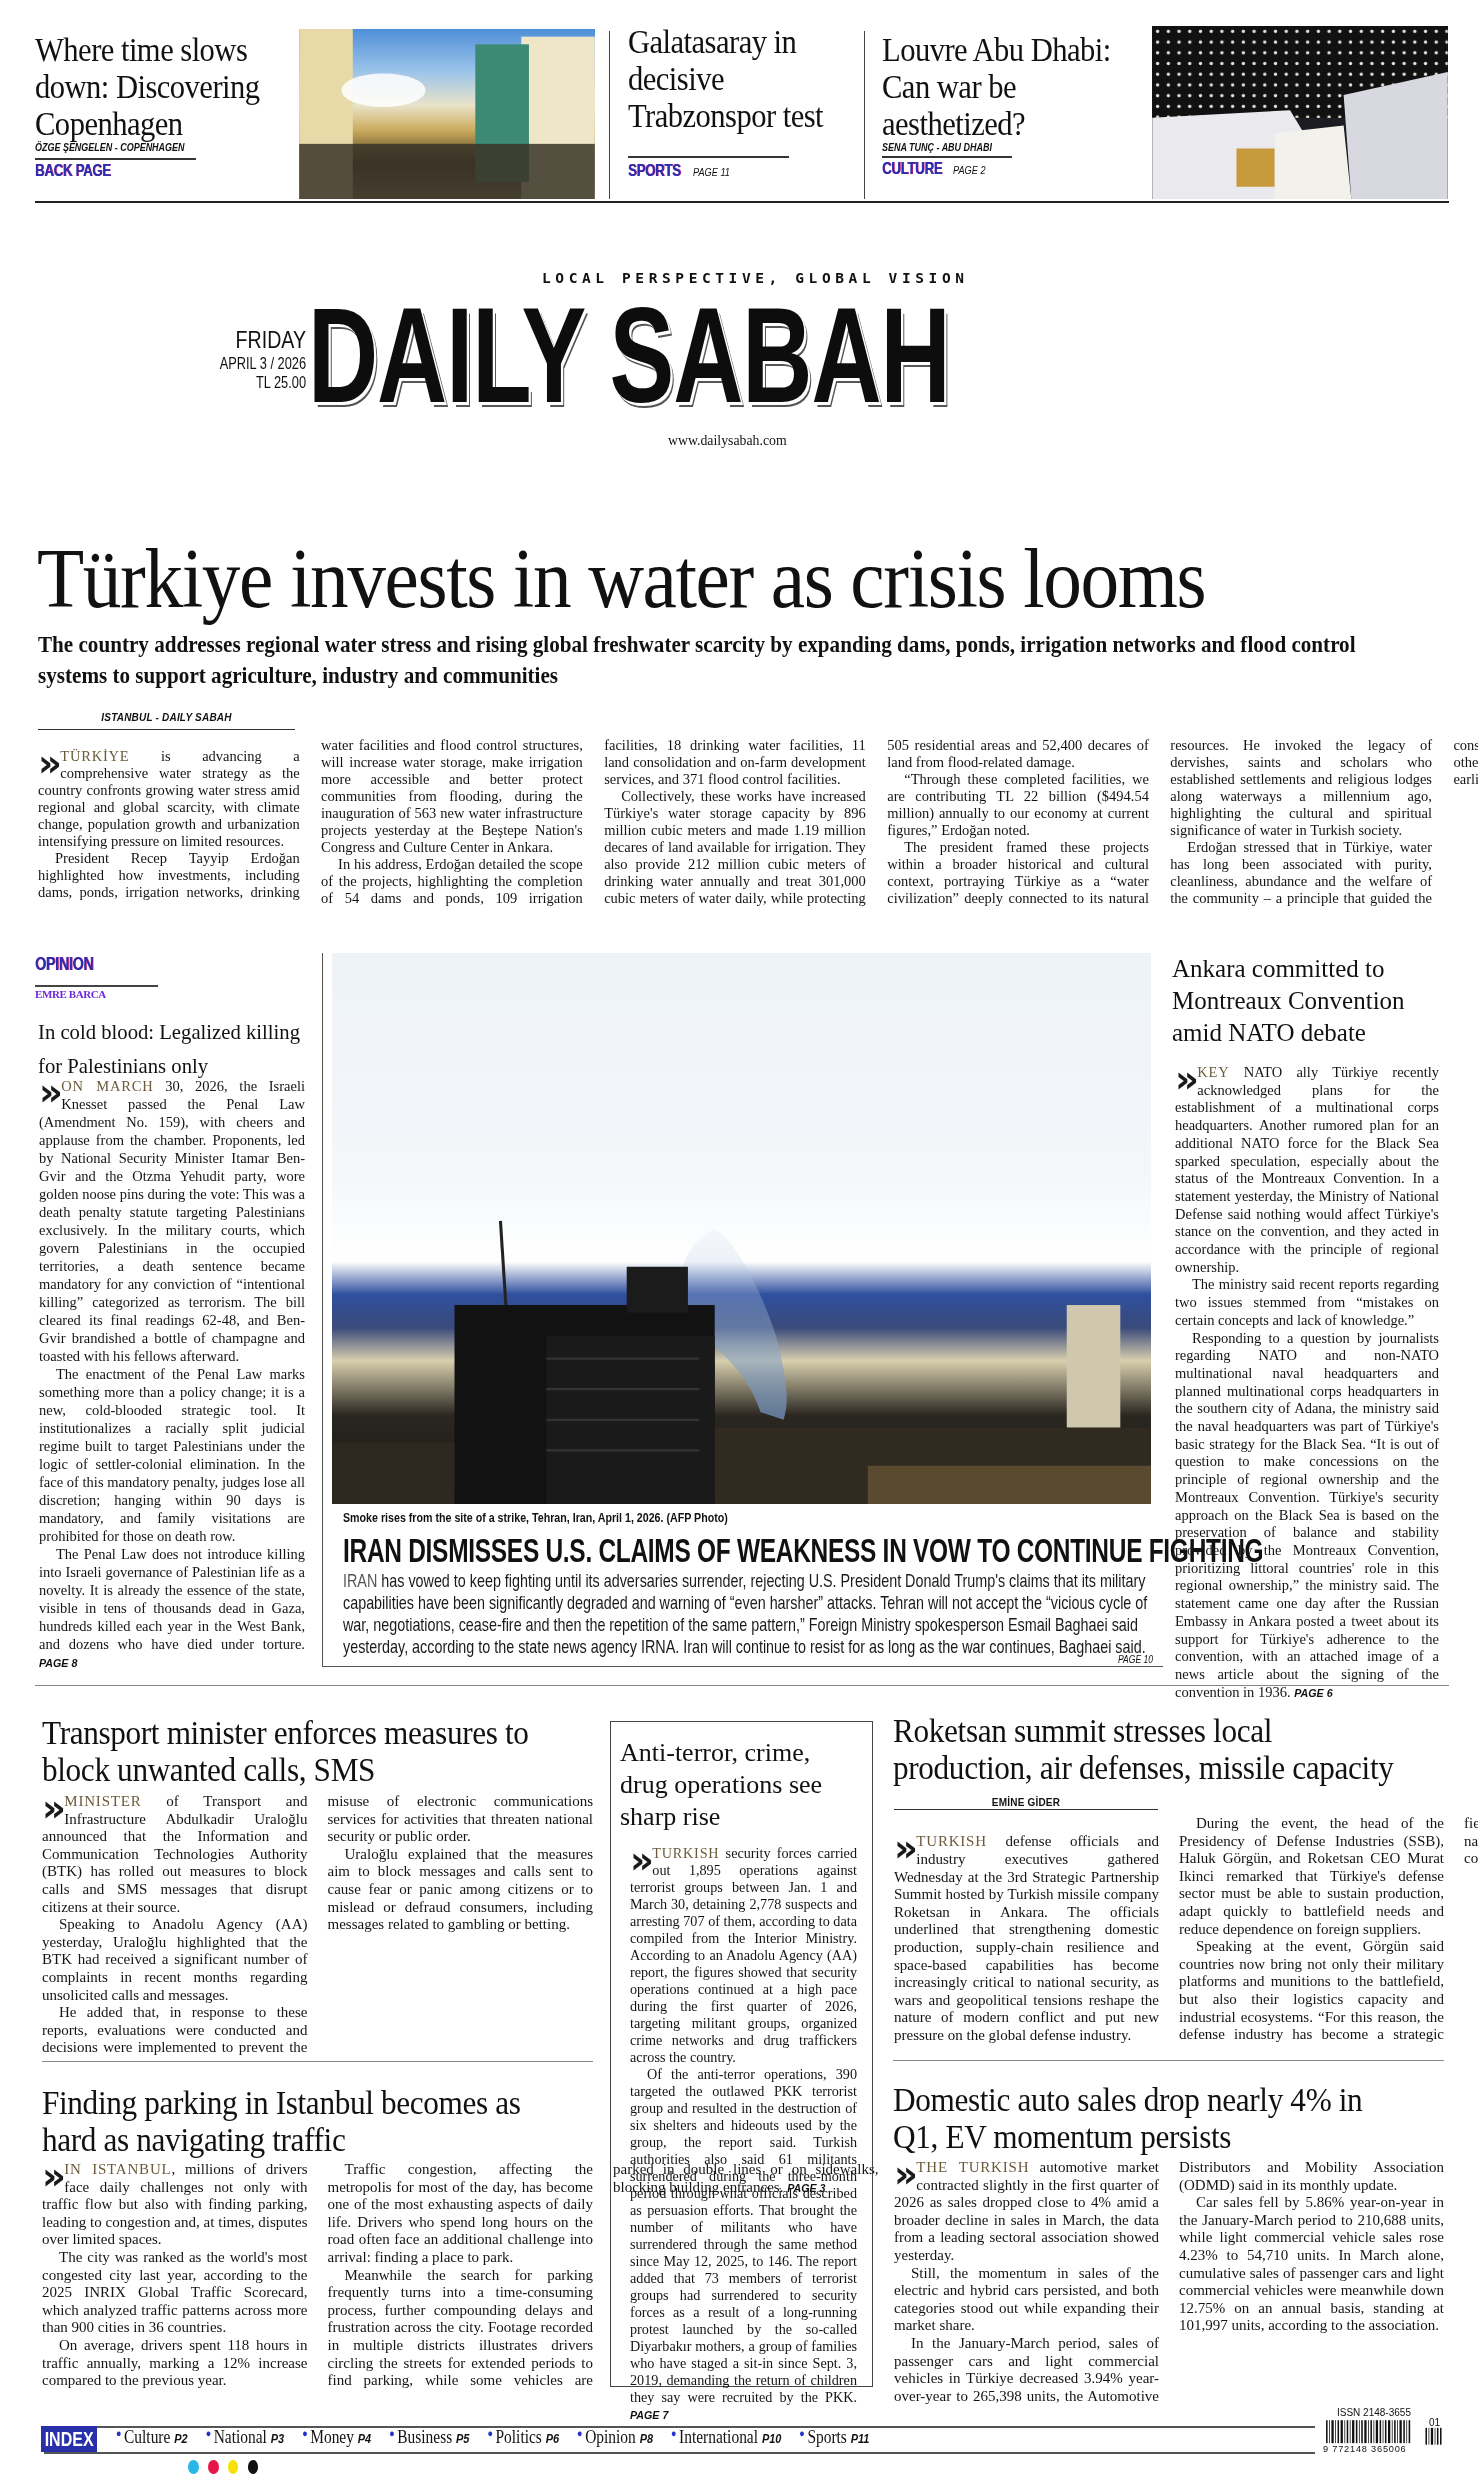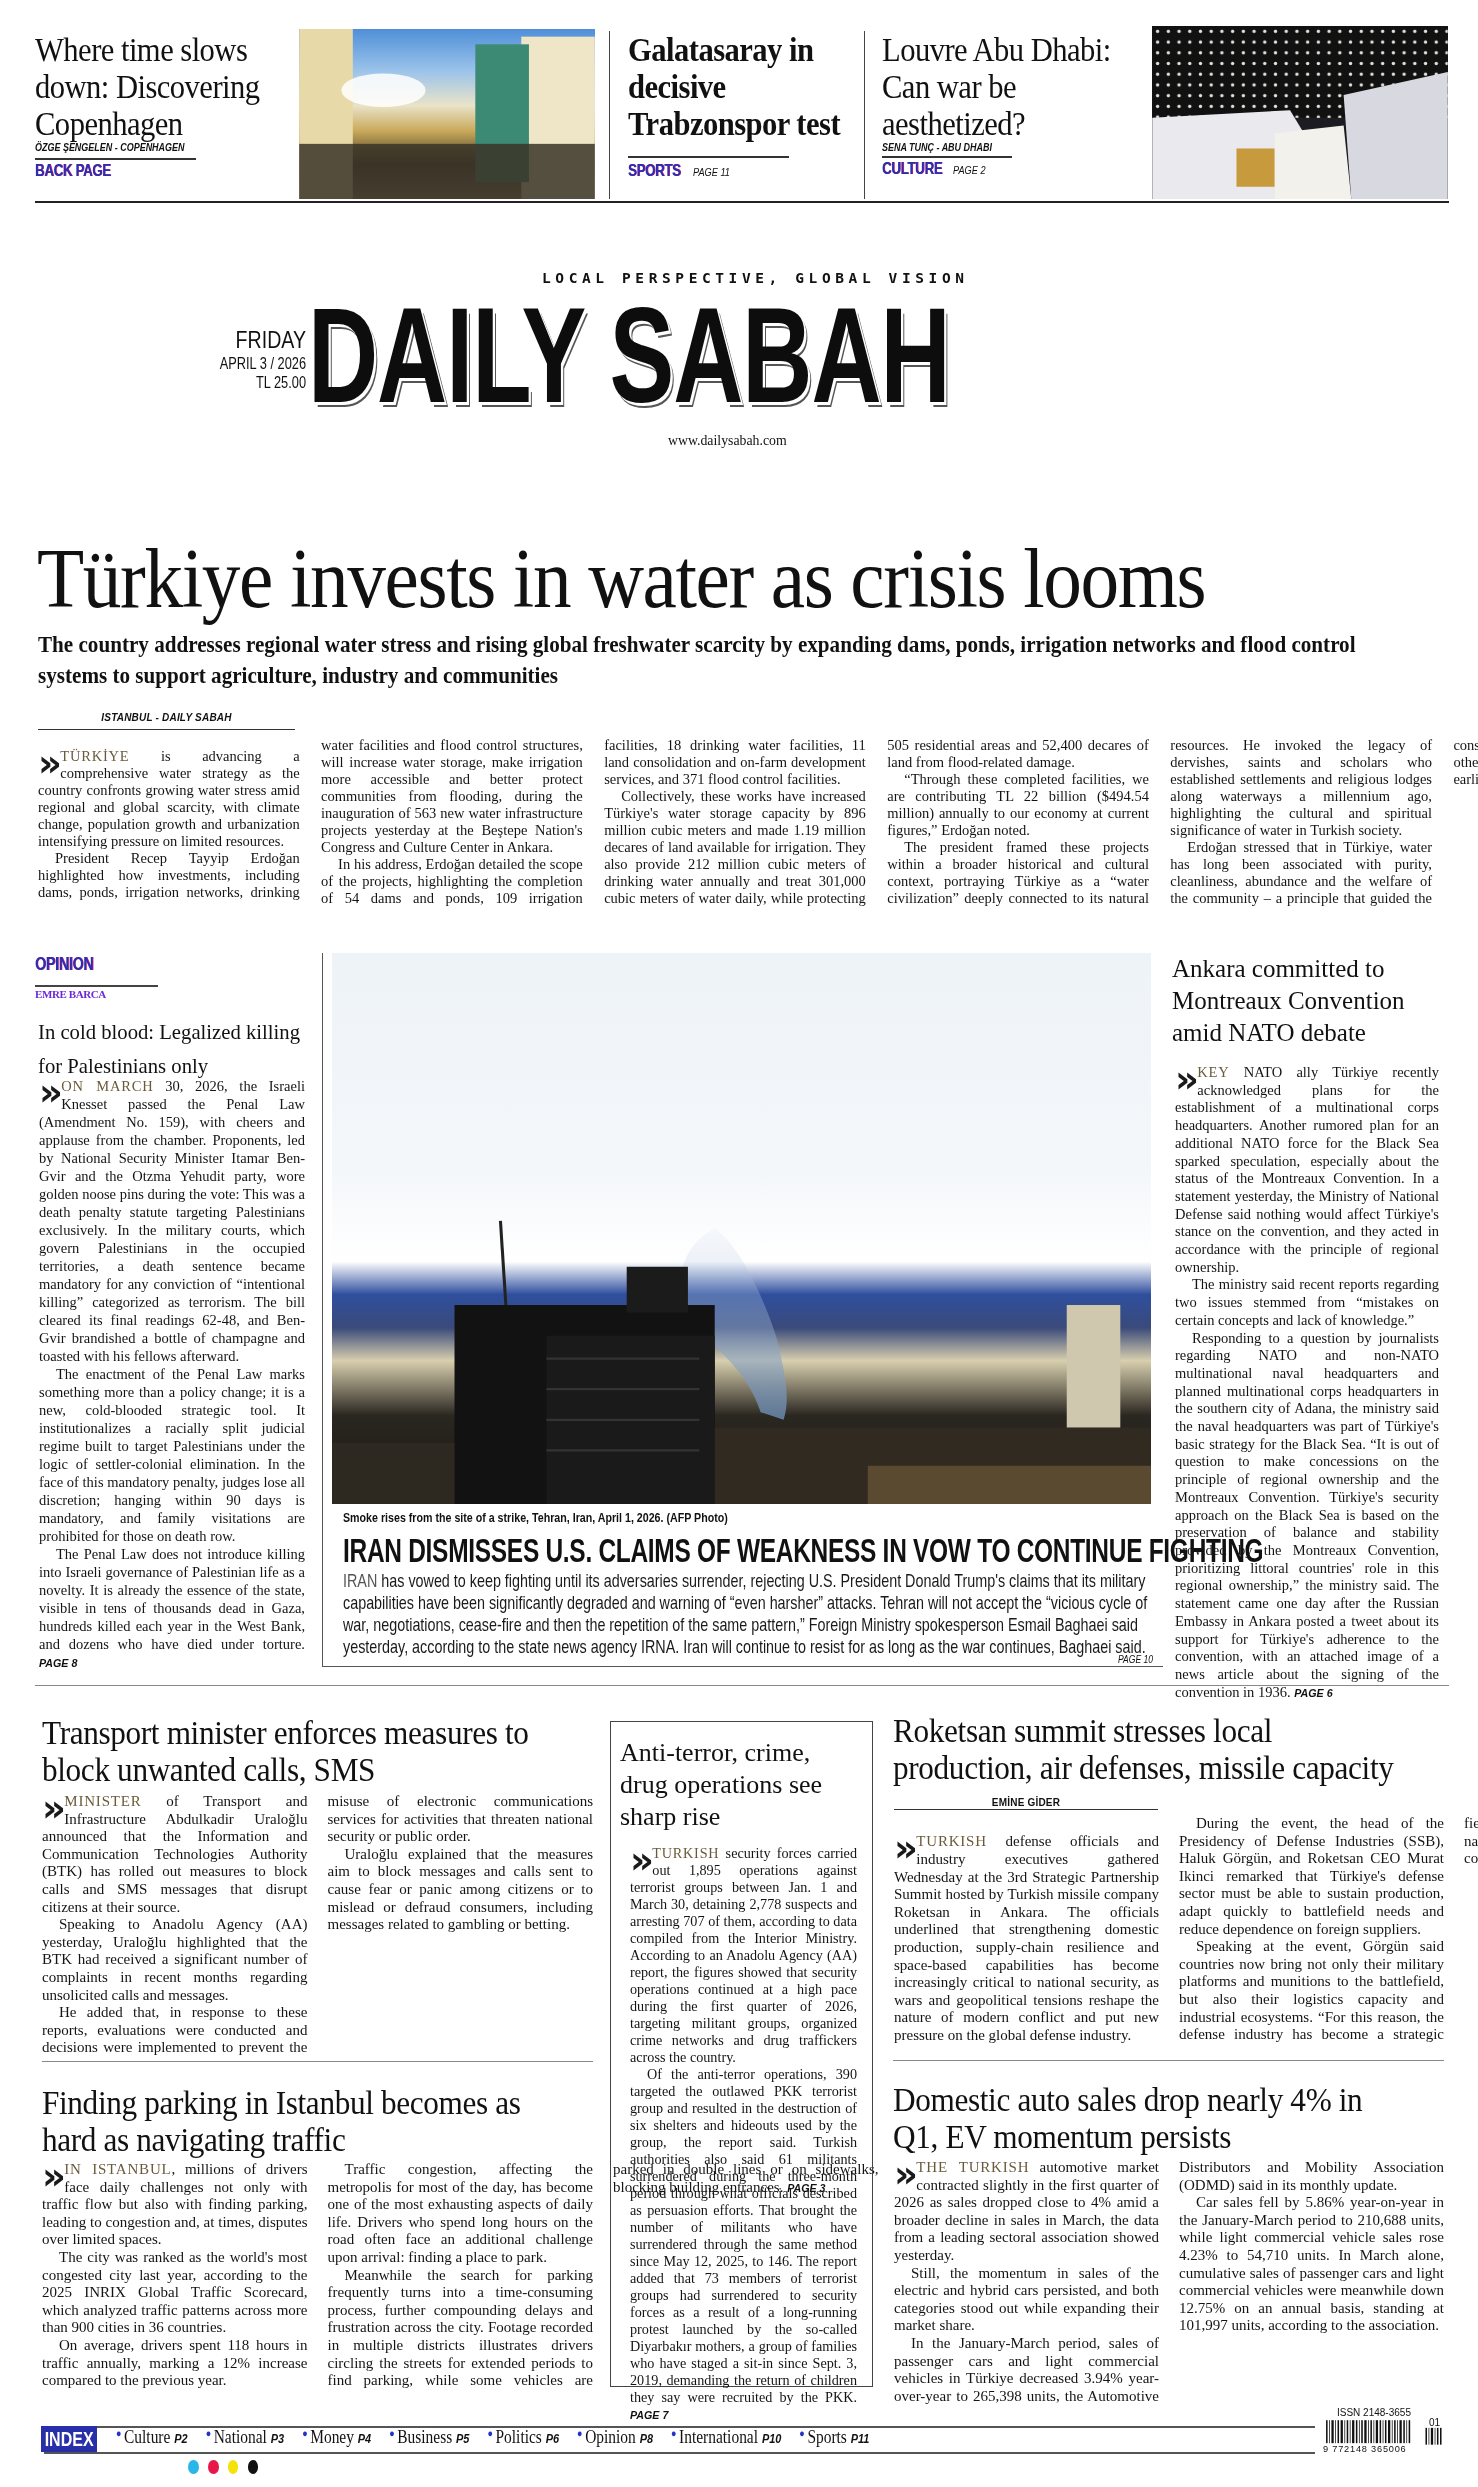--- a/index.html
+++ b/index.html
@@ -63,21 +63,21 @@
       <rect x="0" y="0" width="70" height="222" fill="#e8d9a8"></rect>
       <rect x="290" y="10" width="96" height="212" fill="#efe6c8"></rect>
       <rect x="230" y="20" width="70" height="180" fill="#3d8a74"></rect>
       <rect x="0" y="150" width="386" height="72" fill="#3a3428" opacity="0.85"></rect>
       <ellipse cx="110" cy="80" rx="55" ry="22" fill="#ffffff" opacity="0.85"></ellipse>
     </svg>
   </div>
 
   <div class="vr" style="left:609px; top:31px; height:168px;"></div>
 
-  <a class="abs" style="left:628px; top:31px; width:222px; display:block; color:inherit; text-decoration:none;font-weight:bold;">
+  <a class="abs" style="left:628px; top:23px; width:222px; display:block; color:inherit; text-decoration:none;">
     <div class="teaser-title" style="width:245px;">Galatasaray in decisive Trabzonspor test</div>
   </a>
   <div class="hr" style="left:628px; top:156px; width:161px; height:1.5px;"></div>
   <div class="abs" style="left:628px; top:161px; white-space:nowrap;">
     <span class="blue-tag" style="font-size:17px;">SPORTS</span>
     <span class="kicker-page" style="margin-left:-6.1px;">PAGE 11</span>
   </div>
 
   <div class="vr" style="left:864px; top:31px; height:168px;"></div>
 
@@ -209,21 +209,21 @@
 </article>
 
 <div class="hr" style="left:42px; top:2061px; width:551px; height:0.8px; background:#888;"></div>
 
 <article>
   <h2 class="abs sub-head" style="left:42px; top:2084px; width:567px; font-weight:400;">Finding parking in Istanbul becomes as hard as navigating traffic</h2>
   <div class="abs body-col" style="left:42px; top:2161px; width:551px; height:253px; column-count:2; column-gap:20px; column-fill:auto; font-size:15px; line-height:17.6px;">
     <p class="lead"><span class="chev">»</span><span class="lead-word">IN ISTANBUL</span><span>, millions of drivers face daily challenges not only with traffic flow but also with finding parking, leading to congestion and, at times, disputes over limited spaces.</span></p>
     <p>The city was ranked as the world's most congested city last year, according to the 2025 INRIX Global Traffic Scorecard, which analyzed traffic patterns across more than 900 cities in 36 countries.</p>
     <p>On average, drivers spent 118 hours in traffic annually, marking a 12% increase compared to the previous year.</p>
-    <p>Traffic congestion, affecting the metropolis for most of the day, has become one of the most exhausting aspects of daily life. Drivers who spend long hours on the road often face an additional challenge upon arrival: finding a place to park.</p>
+    <p>Traffic congestion, affecting the metropolis for most of the day, has become one of the most exhausting aspects of daily life. Drivers who spend long hours on the road often face an additional challenge into arrival: finding a place to park.</p>
     <p><span>Meanwhile the search for parking frequently turns into a time-consuming process, further compounding delays and frustration across the city. Footage recorded in multiple districts illustrates drivers circling the streets for extended periods to find parking, while some vehicles are parked in double lines or on sidewalks, blocking building entrances.</span> <a class="page-ref" style="color:#111;text-decoration:none;">PAGE 3</a></p>
   </div>
 </article>
 
 <article>
   <div class="abs" style="left:610px; top:1721px; width:263px; height:666px; border:1.1px solid #444;"></div>
   <h2 class="abs center-head" style="left:620px; top:1737px; width:242px; font-size:26px; line-height:32px; font-weight:400;">Anti-terror, crime, drug operations see sharp rise</h2>
   <div class="abs body-col" style="left:630px; top:1845px; width:227px; font-size:14.2px; line-height:17px;">
     <p class="lead"><span class="chev">»</span><span class="lead-word">TURKISH</span><span> security forces carried out 1,895 operations against terrorist groups between Jan. 1 and March 30, detaining 2,778 suspects and arresting 707 of them, according to data compiled from the Interior Ministry. According to an Anadolu Agency (AA) report, the figures showed that security operations continued at a high pace during the first quarter of 2026, targeting militant groups, organized crime networks and drug traffickers across the country.</span></p>
     <p><span>Of the anti-terror operations, 390 targeted the outlawed PKK terrorist group and resulted in the destruction of six shelters and hideouts used by the group, the report said. Turkish authorities also said 61 militants surrendered during the three-month period through what officials described as persuasion efforts. That brought the number of militants who have surrendered through the same method since May 12, 2025, to 146. The report added that 73 members of terrorist groups had surrendered to security forces as a result of a long-running protest launched by the so-called Diyarbakır mothers, a group of families who have staged a sit-in since Sept. 3, 2019, demanding the return of children they say were recruited by the PKK.</span> <a class="page-ref" style="color:#111;text-decoration:none;">PAGE 7</a></p>

